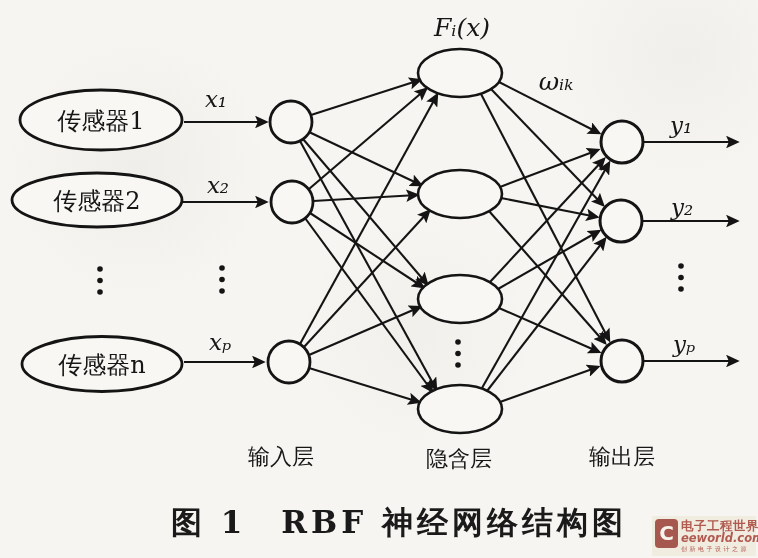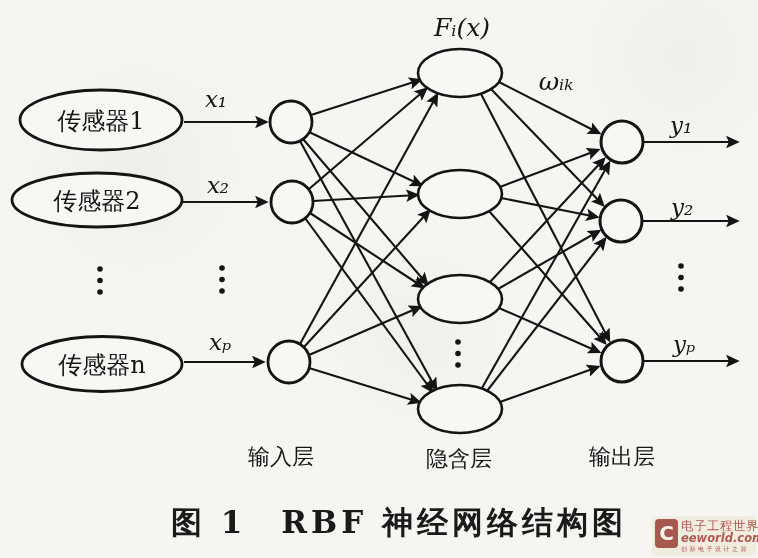--- a/index.html
+++ b/index.html
@@ -35,21 +35,21 @@
   }
   .wm-icon{
     width:23px;height:29px;flex:0 0 23px;
     background:#9c4238;border-radius:4px;
     color:#f8f4ec;font-weight:bold;font-size:20px;line-height:28px;
     text-align:center;
     font-family:"DejaVu Sans","Liberation Sans",sans-serif;
   }
   .wm-text{flex:1;min-width:0;color:#a8453a;}
   .wm-name{
-    font-size:12.5px;font-weight:normal;line-height:13px;
+    font-size:12.5px;font-weight:bold;line-height:13px;
     white-space:nowrap;letter-spacing:0.5px;
     font-family:"DejaVu Serif","Liberation Serif",serif;
   }
   .wm-domain{
     font-size:11.5px;font-weight:bold;font-style:italic;line-height:12px;
     white-space:nowrap;
     font-family:"DejaVu Sans","Liberation Sans",sans-serif;
   }
   .wm-slogan{
     font-size:6px;line-height:8px;letter-spacing:2.5px;white-space:nowrap;

